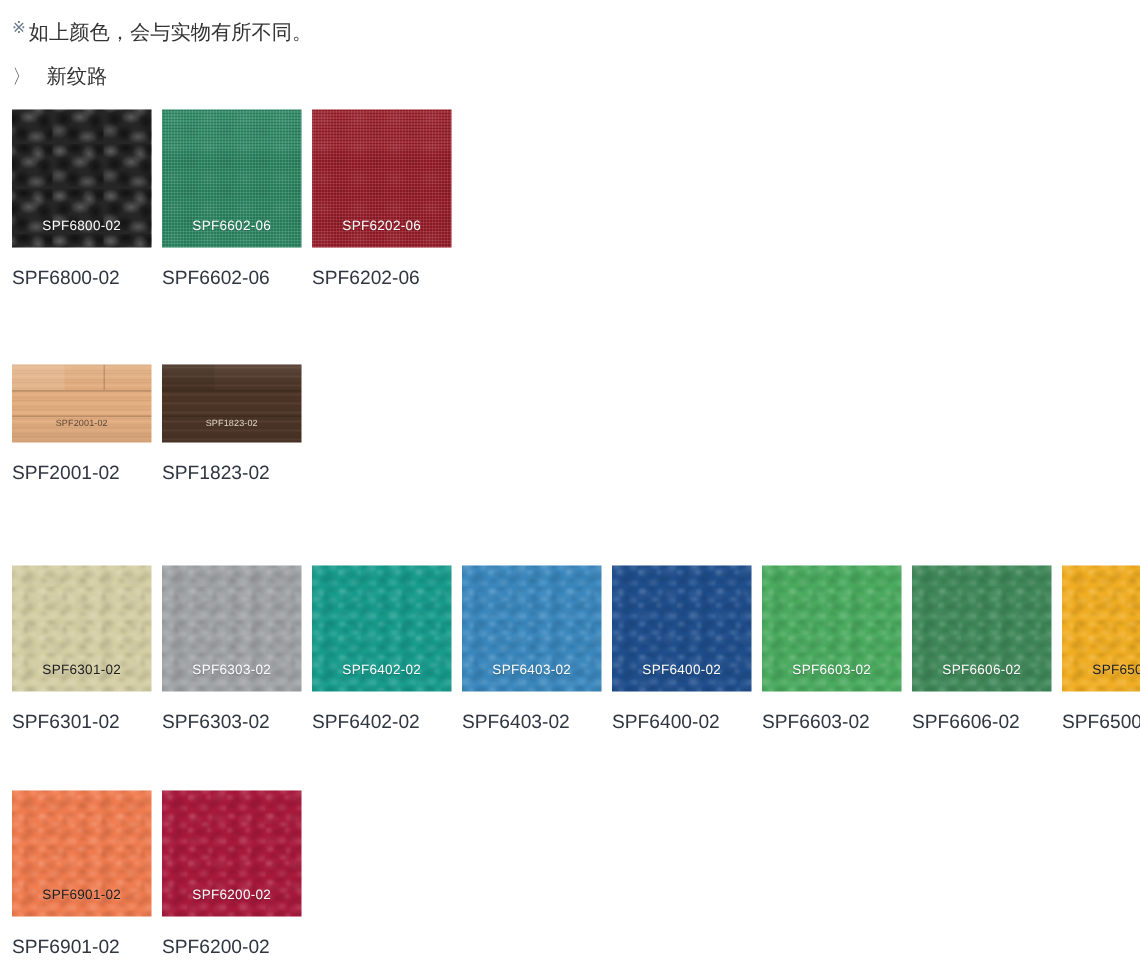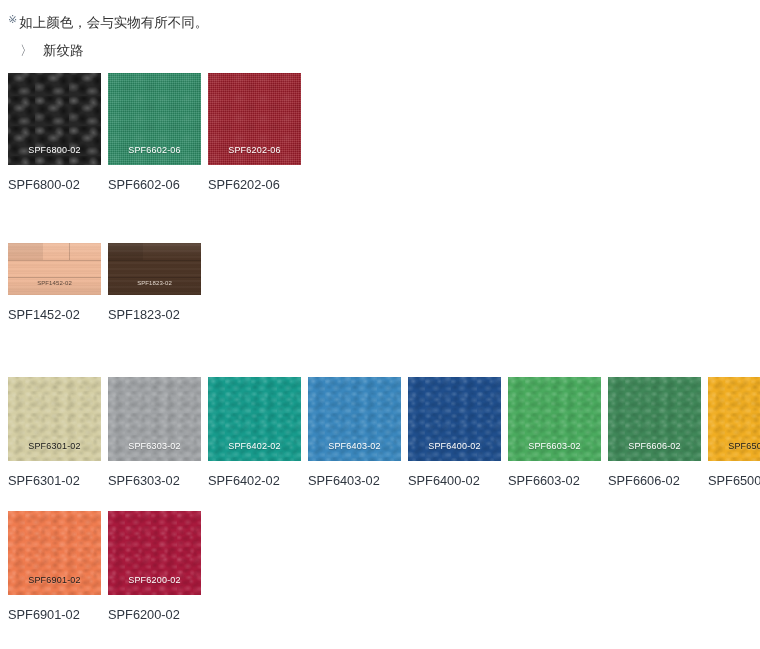--- a/index.html
+++ b/index.html
@@ -38,21 +38,21 @@
     color: #6a7a8c;
     font-size: 11px;
     vertical-align: 4px;
     margin-right: 3px;
     letter-spacing: -1px;
   }
 
   
   .section-head {
     position: absolute;
-    left: 20px;
+    left: 8px;
     top: 42px;
     font-size: 13.5px;
     line-height: 18px;
     color: #333333;
     white-space: nowrap;
   }
   .section-head .chev {
     display: inline-block;
     color: #555b63;
     font-size: 13px;
@@ -271,28 +271,28 @@
         </div>
         <div class="cell">
           <div class="tile tex-weave light-on-dark" style="width: 93px; height: 92px; background: rgb(155, 28, 41);">
             <div class="tile-label">SPF6202-06</div>
           </div>
           <div class="caption" style="width: 93px;">SPF6202-06</div>
         </div>
       </div>
       <div class="row row-wood" style="top: 243px;">
         <div class="cell">
-          <div class="tile tex-wood dark-on-light" style="width: 93px; height: 52px; background: rgb(239, 185, 153);">
+          <div class="tile tex-wood dark-on-light" style="width: 93px; height: 52px; background: rgb(227, 174, 128);">
             <div class="plank plank-h" style="top: 17px;"></div>
             <div class="plank plank-h" style="top: 34px;"></div>
             <div class="plank plank-v" style="left: 61px; height: 17px;"></div>
-            <div class="patch" style="left: 0px; top: 0px; width: 35px; height: 17px; background: rgba(0, 0, 0, 0.07);"></div>
-            <div class="tile-label">SPF1452-02</div>
-          </div>
-          <div class="caption" style="width: 93px;">SPF1452-02</div>
+            <div class="patch" style="left: 0px; top: 0px; width: 35px; height: 17px; background: rgba(255, 255, 255, 0.1);"></div>
+            <div class="tile-label">SPF2001-02</div>
+          </div>
+          <div class="caption" style="width: 93px;">SPF2001-02</div>
         </div>
         <div class="cell">
           <div class="tile tex-wood light-on-dark" style="width: 93px; height: 52px; background: rgb(76, 53, 38);">
             <div class="plank plank-h" style="top: 17px;"></div>
             <div class="plank plank-h" style="top: 34px;"></div>
             <div class="patch" style="left: 0px; top: 0px; width: 35px; height: 17px; background: rgba(0, 0, 0, 0.07);"></div>
             <div class="tile-label">SPF1823-02</div>
           </div>
           <div class="caption" style="width: 93px;">SPF1823-02</div>
         </div>
@@ -340,21 +340,21 @@
           </div>
           <div class="caption" style="width: 93px;">SPF6606-02</div>
         </div>
         <div class="cell">
           <div class="tile tex-pebble dark-on-light" style="width: 93px; height: 84px; background: rgb(240, 173, 34);">
             <div class="tile-label">SPF6500-02</div>
           </div>
           <div class="caption" style="width: 93px;">SPF6500-02</div>
         </div>
       </div>
-      <div class="row" style="top: 511px; justify-content: space-between;">
+      <div class="row" style="top: 527px; justify-content: space-between;">
         <div class="cell">
           <div class="tile tex-pebble dark-on-light" style="width: 93px; height: 84px; background: rgb(239, 123, 79);">
             <div class="tile-label">SPF6901-02</div>
           </div>
           <div class="caption" style="width: 93px;">SPF6901-02</div>
         </div>
         <div class="cell">
           <div class="tile tex-pebble light-on-dark" style="width: 93px; height: 84px; background: rgb(168, 25, 60);">
             <div class="tile-label">SPF6200-02</div>
           </div>

